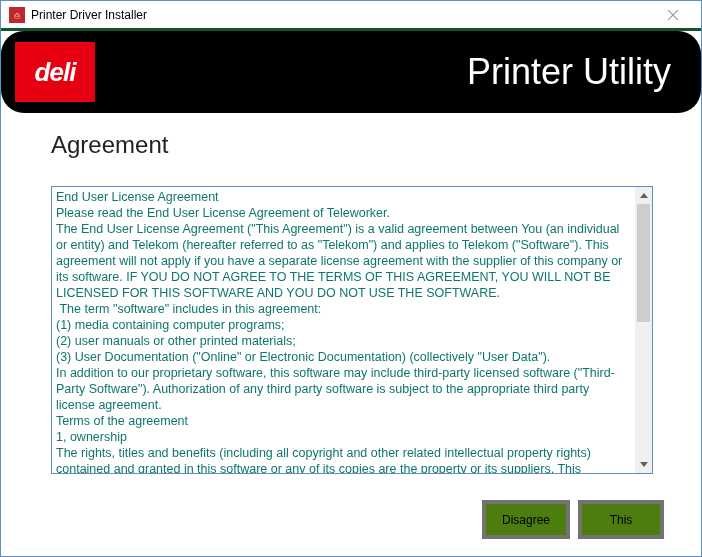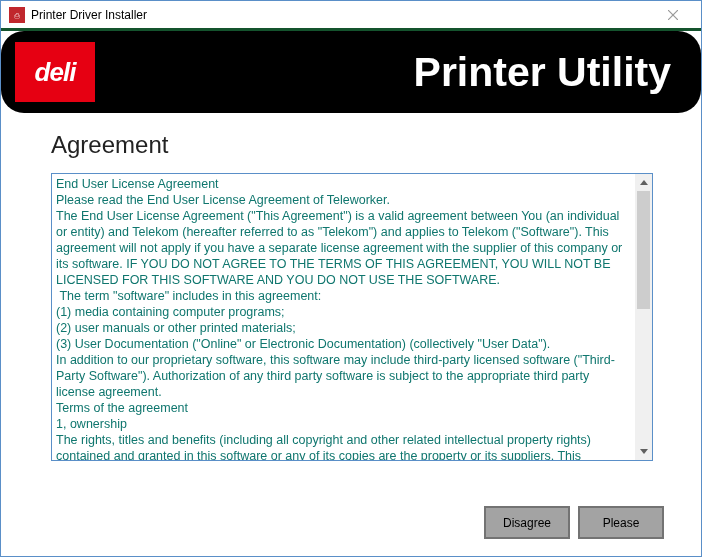--- a/index.html
+++ b/index.html
@@ -47,32 +47,32 @@
   }
   .logo-text {
     color: #fff;
     font-size: 26px;
     font-weight: bold;
     letter-spacing: -1px;
     font-style: italic;
   }
   .header-title {
     color: #fff;
-    font-size: 41px;
-    font-weight: bold;
+    font-size: 36px;
+    font-weight: normal;
     margin-left: auto;
   }
   .content {
     padding: 18px 50px 10px 50px;
   }
   .agreement-heading {
     font-size: 24px;
     font-weight: 300;
     color: #222;
-    margin-bottom: 14px;
+    margin-bottom: 27px;
   }
   .license-box {
     border: 1px solid #5a8fc8;
     width: 602px;
     height: 288px;
     position: relative;
     display: flex;
   }
   .license-text {
     flex: 1;
@@ -105,23 +105,23 @@
   }
   .footer {
     position: absolute;
     right: 38px;
     bottom: 18px;
     display: flex;
     gap: 8px;
   }
   .btn {
     min-width: 86px;
-    height: 33px;
-    border: 2px solid #737373;
-    background: #a3a3a3;
+    height: 39px;
+    border: 4px solid #737373;
+    background: #4d7c0f;
     font-size: 12px;
     color: #000;
     display: flex;
     align-items: center;
     justify-content: center;
     padding: 0 16px;
     cursor: pointer;
   }
 </style>
 </head>
@@ -178,14 +178,14 @@
         <svg width="8" height="5" viewBox="0 0 8 5">
             <polygon points="0,0 8,0 4,5" fill="#606060"></polygon>
           </svg>
       </div>
     </div>
   </div>
 </div>
 
 <div class="footer">
   <div class="btn">Disagree</div>
-  <div class="btn">Please</div>
+  <div class="btn">This</div>
 </div>
 
 </body></html>

